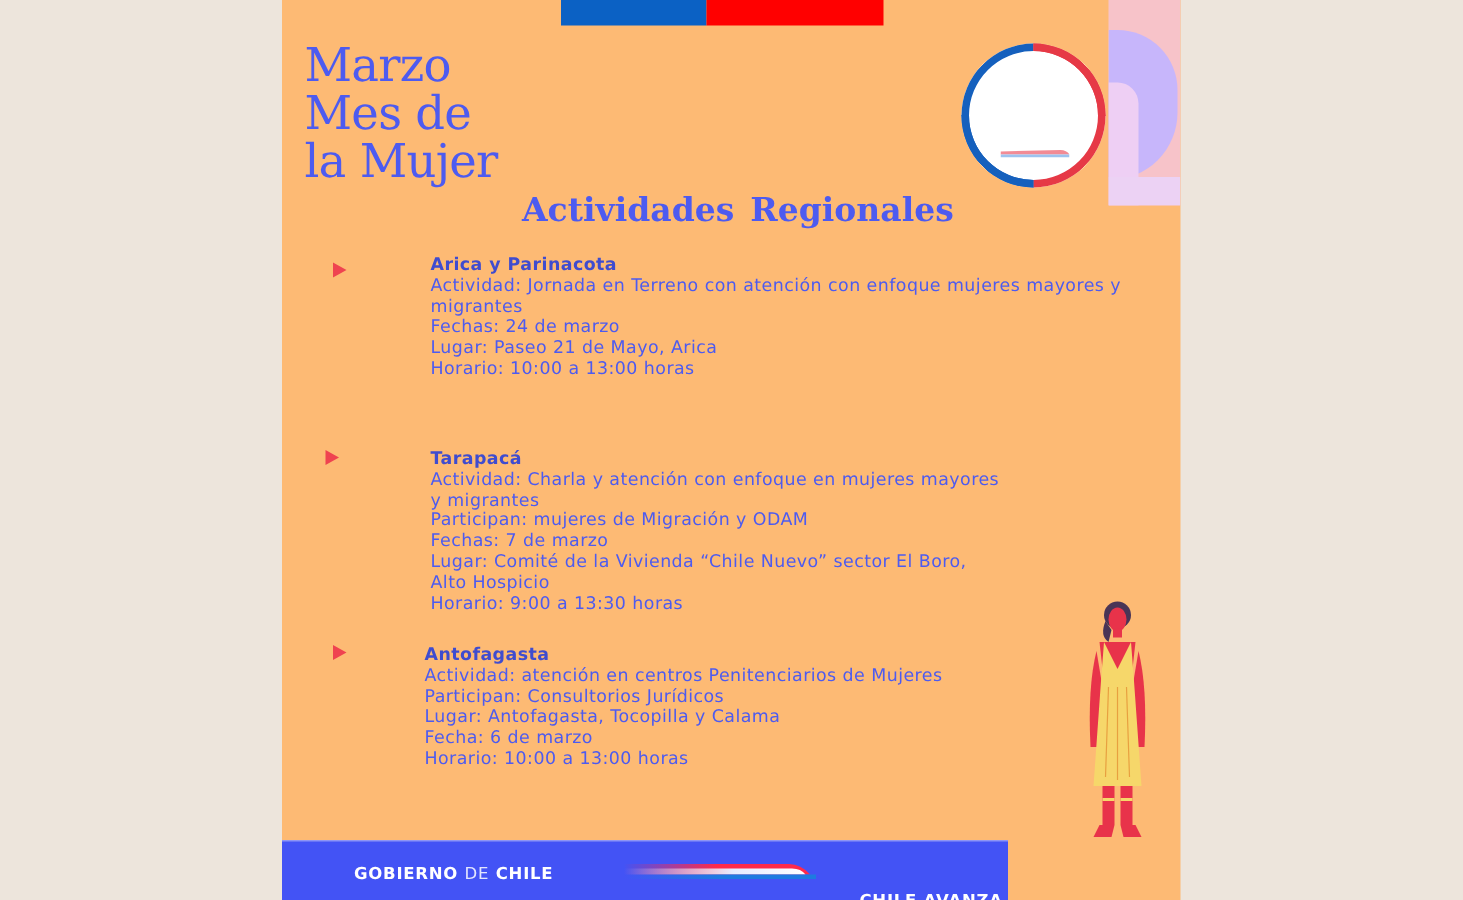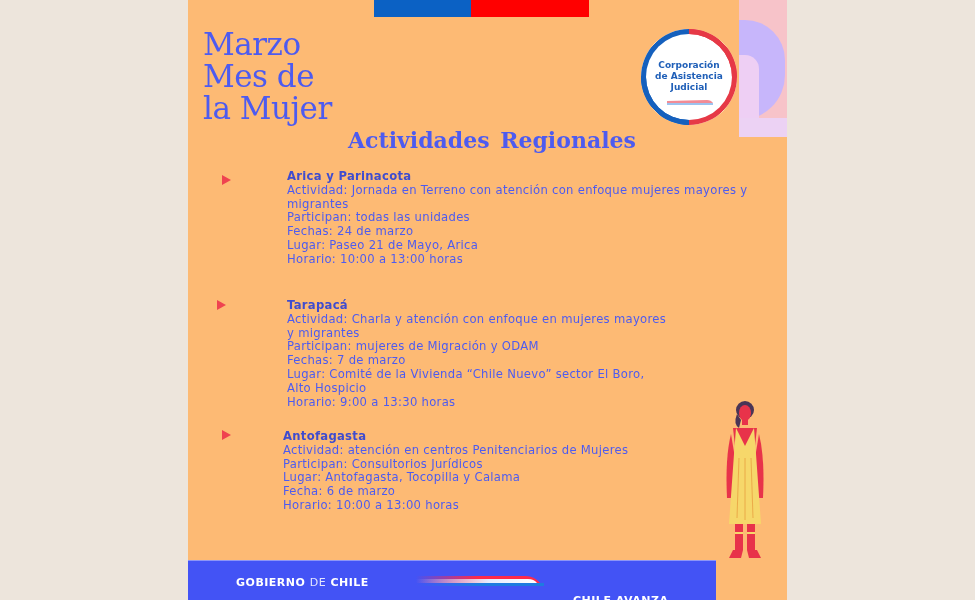--- a/index.html
+++ b/index.html
@@ -53,21 +53,21 @@
   .region .name { font-weight:bold; color:#3f4ccf; }
   .region .line { white-space:nowrap;margin-left:46px; }
   .bullet {
     position:absolute; width:0; height:0; border-top:5px solid transparent; border-bottom:5px solid transparent;
     border-left:9px solid #ef4350;
   }
 
   .woman { position:absolute; left:527px; top:398px; width:60px; height:162px; }
 
   .footer {
-    position:absolute; left:0; top:560px; width:528px; height:40px; background:#4353f5;
+    position:absolute; left:0; top:560px; width:484px; height:40px; background:#4353f5;
     border-top:1px solid #8d95f7;
   }
   .footer .left { position:absolute; left:48px; top:15px; color:#fff; font-size:11px; font-weight:bold; letter-spacing:0.5px; }
   .footer .left .de { font-weight:normal; opacity:0.85; }
   .footer .right { position:absolute; left:385px; top:15px; color:#fff; font-size:11px; font-weight:bold; letter-spacing:0.5px;margin-top:18px; }
   .footer .stripe { position:absolute; left:228px; top:14px; width:128px; height:12px; }
 </style>
 </head>
 <body>
 
@@ -90,37 +90,31 @@
     <div class="blob"></div>
     <div class="blob2"></div>
     <div class="bottom"></div>
   </div>
 
   <div class="logo">
     <div class="ring-l"></div>
     <div class="ring-r"></div>
     <div class="ring-bl"></div>
     <div class="ring-tr"></div>
-    <div class="text">
-      <div>Corporación</div>
-      <div>de Asistencia</div>
-      <div>Judicial</div>
-    </div>
     <svg class="swoosh" viewBox="0 0 46 6">
       <path d="M0 2 L40 1 Q44 1 46 4 L0 4 Z" fill="#f28b95"></path>
       <path d="M0 4 L46 4 L46 6 L0 6 Z" fill="#9cc3ef"></path>
     </svg>
   </div>
 
   <div class="bullet" style="left:34px; top:175px;"></div>
   <div class="region" style="left:53px; top:170px;">
     <div class="name line">Arica y Parinacota</div>
     <div class="line">Actividad: Jornada en Terreno con atención con enfoque mujeres mayores y</div>
     <div class="line">migrantes</div>
-    <div class="line">Participan: todas las unidades</div>
     <div class="line">Fechas: 24 de marzo</div>
     <div class="line">Lugar: Paseo 21 de Mayo, Arica</div>
     <div class="line">Horario: 10:00 a 13:00 horas</div>
   </div>
 
   <div class="bullet" style="left:29px; top:300px;"></div>
   <div class="region" style="left:53px; top:299px;">
     <div class="name line">Tarapacá</div>
     <div class="line">Actividad: Charla y atención con enfoque en mujeres mayores</div>
     <div class="line">y migrantes</div>

